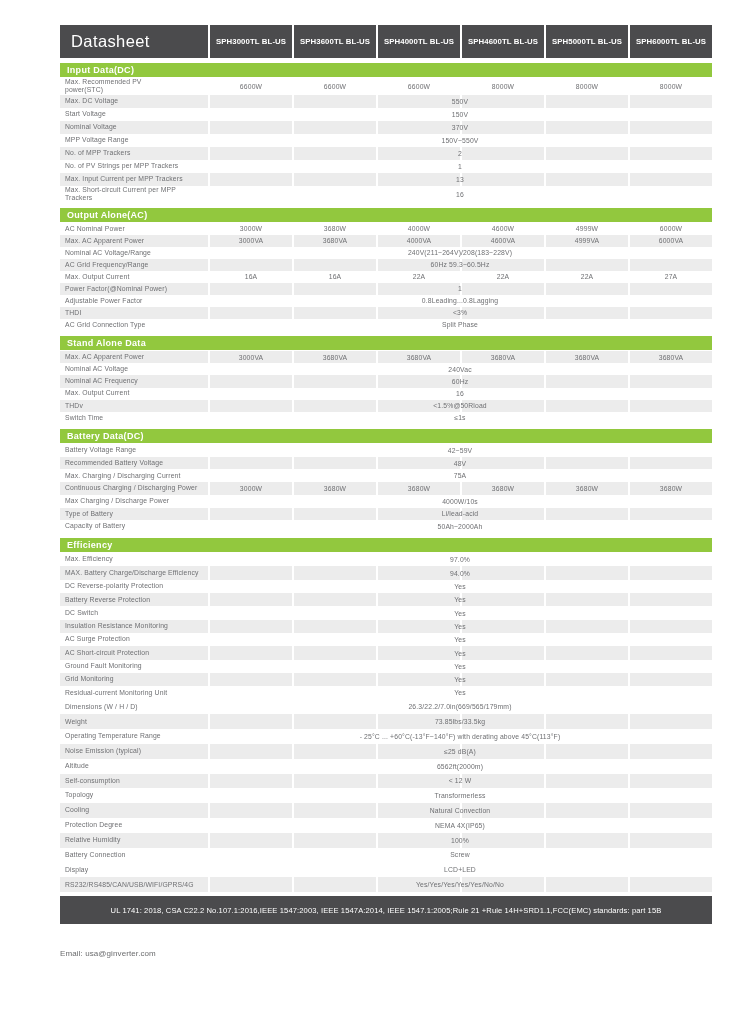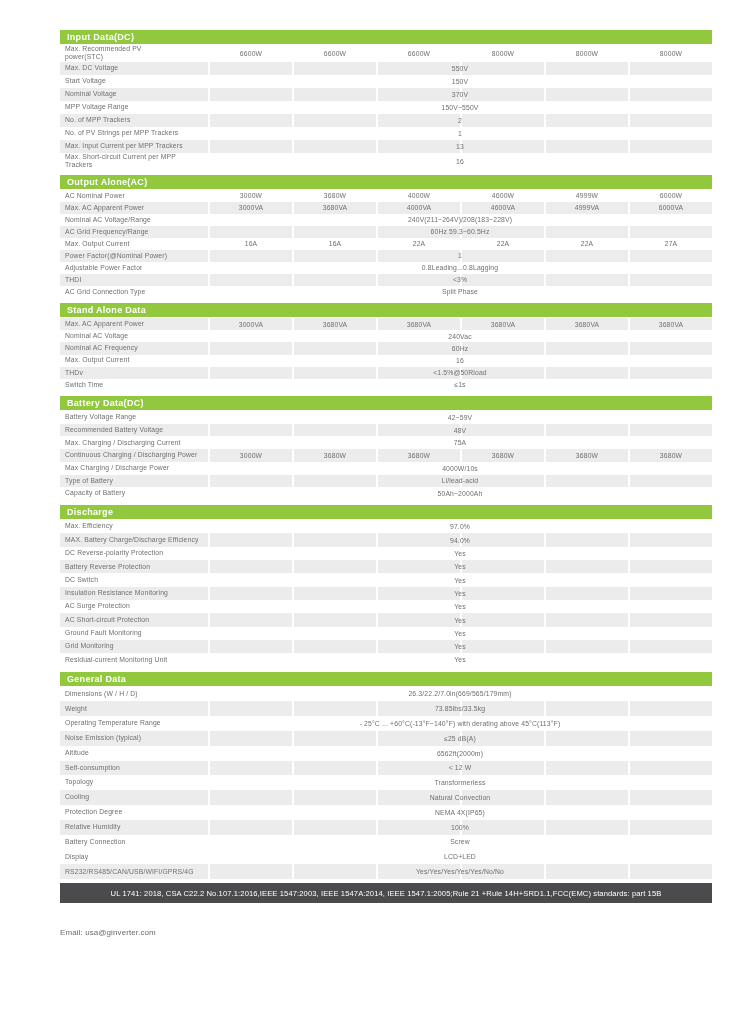--- a/index.html
+++ b/index.html
@@ -89,21 +89,21 @@
     text-align:center;
   }
   .spec-row.striped .spec-label{background:var(--stripe);}
   .spec-row.striped .spec-value{background:var(--stripe);}
   .spec-row.striped .spec-span{
     background:repeating-linear-gradient(to right,#ffffff 0 2px,var(--stripe) 2px 84px);
   }
   
   .cert-bar{
     margin-top:4px;
-    height:20px;
+    height:28px;
     background:var(--dark);
     color:#fff;
     font-size:7.6px;
     letter-spacing:.1px;
     display:flex;align-items:center;justify-content:center;
     white-space:nowrap;
   }
   
   .footer{
     margin-top:24px;
@@ -113,20 +113,30 @@
     color:#6b6c6e;
   }
   .footer-line1 span{margin-right:16px;}
 </style>
 </head>
 <body>
 
 <div class="page">
   <div class="content">
 
+    <div class="table-header" id="table-header">
+      <div class="th-title">Datasheet</div>
+
+    <div class="th-model">SPH3000TL BL-US</div>
+        <div class="th-model">SPH3600TL BL-US</div>
+        <div class="th-model">SPH4000TL BL-US</div>
+        <div class="th-model">SPH4600TL BL-US</div>
+        <div class="th-model">SPH5000TL BL-US</div>
+        <div class="th-model">SPH6000TL BL-US</div>
+      </div>
 
     <div id="sections">
         <div class="section-bar">Input Data(DC)</div>
         <div class="spec-row" style="min-height: 13px;">
           <div class="spec-label">Max. Recommended PV
 power(STC)</div>
           <div class="spec-value">6600W</div>
           <div class="spec-value">6600W</div>
           <div class="spec-value">6600W</div>
           <div class="spec-value">8000W</div>
@@ -274,21 +284,21 @@
           <div class="spec-span">4000W/10s</div>
         </div>
         <div class="spec-row striped" style="min-height: 12.7px;">
           <div class="spec-label">Type of Battery</div>
           <div class="spec-span">Li/lead-acid</div>
         </div>
         <div class="spec-row" style="min-height: 12.7px;">
           <div class="spec-label">Capacity of Battery</div>
           <div class="spec-span">50Ah~2000Ah</div>
         </div>
-        <div class="section-bar">Discharge</div>
+        <div class="section-bar">Efficiency</div>
         <div class="spec-row" style="min-height: 13.5px;">
           <div class="spec-label">Max. Efficiency</div>
           <div class="spec-span">97.0%</div>
         </div>
         <div class="spec-row striped" style="min-height: 13.5px;">
           <div class="spec-label">MAX. Battery Charge/Discharge Efficiency</div>
           <div class="spec-span">94.0%</div>
         </div>
         <div class="spec-row" style="min-height: 13.3px;">
           <div class="spec-label">DC Reverse-polarity Protection</div>
@@ -319,21 +329,20 @@
           <div class="spec-span">Yes</div>
         </div>
         <div class="spec-row striped" style="min-height: 13.3px;">
           <div class="spec-label">Grid Monitoring</div>
           <div class="spec-span">Yes</div>
         </div>
         <div class="spec-row" style="min-height: 13.3px;">
           <div class="spec-label">Residual-current Monitoring Unit</div>
           <div class="spec-span">Yes</div>
         </div>
-        <div class="section-bar">General Data</div>
         <div class="spec-row" style="min-height: 14.8px;">
           <div class="spec-label">Dimensions (W / H / D)</div>
           <div class="spec-span">26.3/22.2/7.0in(669/565/179mm)</div>
         </div>
         <div class="spec-row striped" style="min-height: 14.8px;">
           <div class="spec-label">Weight</div>
           <div class="spec-span">73.85lbs/33.5kg</div>
         </div>
         <div class="spec-row" style="min-height: 14.8px;">
           <div class="spec-label">Operating Temperature Range</div>

